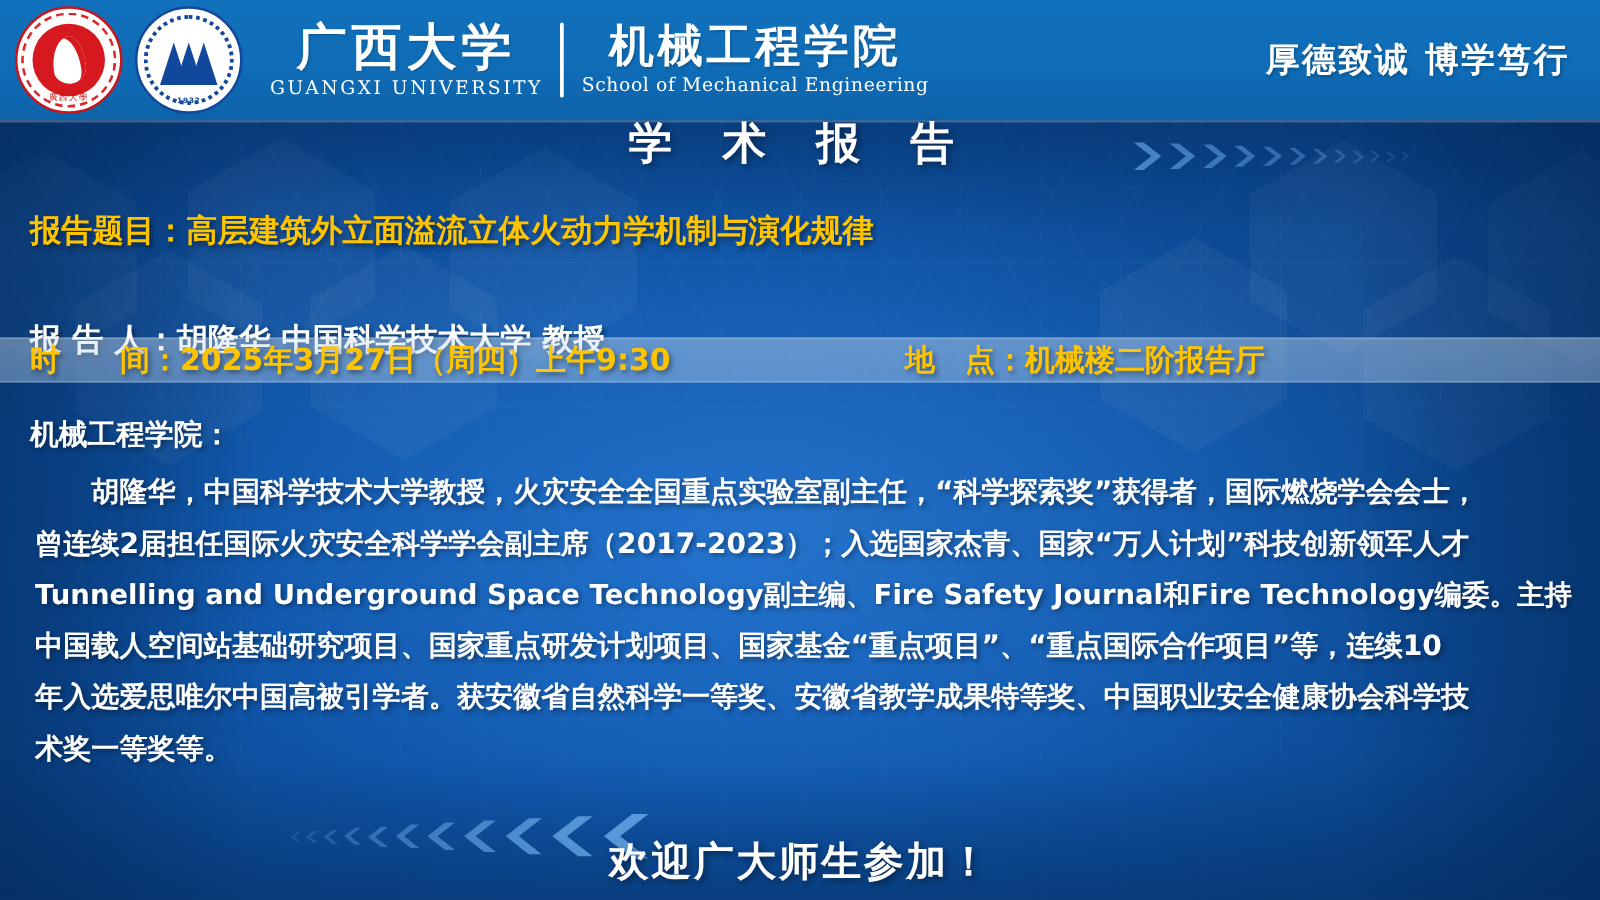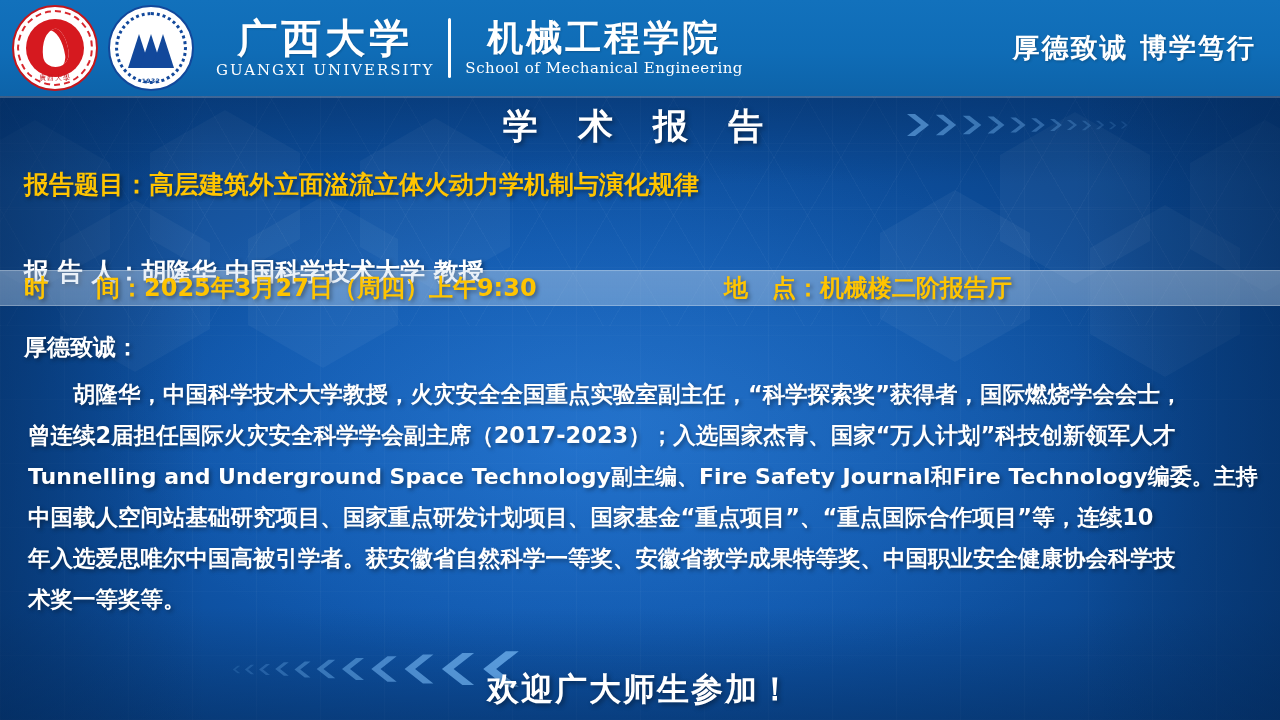--- a/index.html
+++ b/index.html
@@ -145,21 +145,21 @@
     font-size:15px; letter-spacing:.5px; margin-top:3px;
   }
   .motto{
     position:absolute; right:24px; top:50%; transform:translateY(-50%);
     color:#fff; font-size:27px; font-weight:bold; letter-spacing:2px;
     text-shadow:1px 1px 3px rgba(0,0,0,.25);
   }
 
   
   .main-title{
-    position:absolute; left:0; right:0; top:103px;
+    position:absolute; left:0; right:0; top:91px;
     text-align:center;
     color:#ffffff;
     font-size:35px; font-weight:bold;
     letter-spacing:14px;
     text-shadow:2px 2px 5px rgba(0,0,0,.45);
   }
 
   
   .row-topic{
     position:absolute; left:24px; top:168px;
@@ -362,21 +362,21 @@
 
   <div class="timebar">
     <div class="t-time" style="font-size: 24px;">
       <span>时　　间：</span><span>2025年3月27日（周四）上午9:30</span>
     </div>
     <div class="t-place" style="font-size: 24px;">
       <span>地　点：</span><span>机械楼二阶报告厅</span>
     </div>
   </div>
 
-  <div class="bio-label">厚德致诚：</div>
+  <div class="bio-label">机械工程学院：</div>
 
   <div class="bio-body">
     <p style="font-size: 22.5px;">　　胡隆华，中国科学技术大学教授，火灾安全全国重点实验室副主任，“科学探索奖”获得者，国际燃烧学会会士，</p>
     <p style="font-size: 22.5px;">曾连续2届担任国际火灾安全科学学会副主席（2017-2023）；入选国家杰青、国家“万人计划”科技创新领军人才</p>
     <p style="font-size: 22px;">Tunnelling and Underground Space Technology副主编、Fire Safety Journal和Fire Technology编委。主持</p>
     <p style="font-size: 22.5px;">中国载人空间站基础研究项目、国家重点研发计划项目、国家基金“重点项目”、“重点国际合作项目”等，连续10</p>
     <p style="font-size: 22.5px;">年入选爱思唯尔中国高被引学者。获安徽省自然科学一等奖、安徽省教学成果特等奖、中国职业安全健康协会科学技</p>
     <p style="font-size: 22.5px;">术奖一等奖等。</p>
   </div>
 

